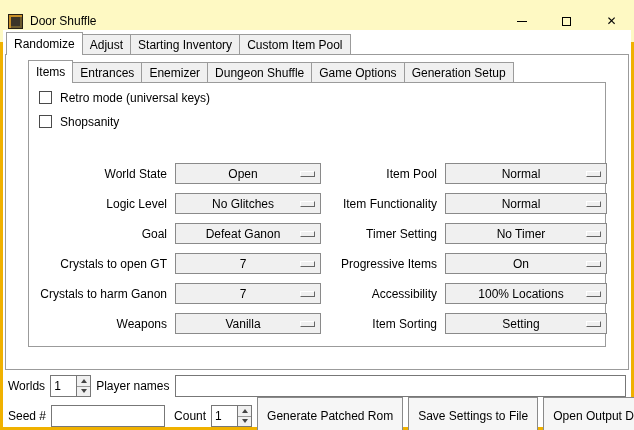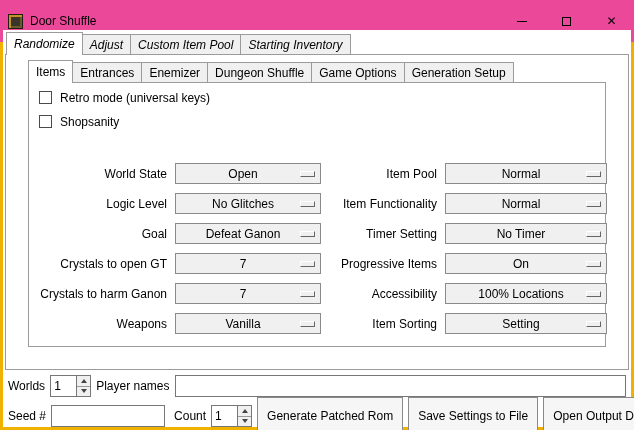--- a/index.html
+++ b/index.html
@@ -6,36 +6,36 @@
   html,body { width:634px; height:430px; }
   body {
     font-family:"Liberation Sans", sans-serif;
     background:#F0B100;
     position:relative;
     overflow:hidden;
     color:#000;
   }
 
   
-  .titlebar { height:42px; display:flex; align-items:center; padding-left:8px; background:#ec4899; }
+  .titlebar { height:42px; display:flex; align-items:center; padding-left:8px; background:#fef9c3; }
   .app-icon { width:15px; height:15px; background:#3b3428; border:1px solid #241f16;
               box-shadow: inset 2px 2px 0 #c89028, inset -2px -2px 0 #6b5a2e; }
   .wtitle { font-size:12px; margin-left:7px; }
   .winbtns { margin-left:auto; display:flex; height:100%; }
   .winbtn { width:45px; height:100%; display:flex; align-items:center; justify-content:center; cursor:default; }
   .min-glyph { width:10px; height:1px; background:#000; }
   .max-glyph { width:9px; height:9px; border:1px solid #000; }
   .close-glyph { font-size:12px; line-height:12px; }
 
   
   .content { position:absolute; left:3px; right:3px; top:30px; bottom:3px; background:#fff; }
 
   
   .tabbar { display:flex; align-items:flex-end; position:relative; z-index:2; }
-  .tabbar.outer { padding:2px 8px 0 3px;font-style:italic; }
+  .tabbar.outer { padding:2px 8px 0 3px; }
   .tabbar.inner { padding:0; }
   .tab { background:#F0F0F0; border:1px solid #9b9b9b; border-bottom:none;
          padding:0 7px; font-size:12px; height:20px; display:flex; align-items:center; cursor:default; }
   .tab + .tab { margin-left:-1px; }
   .tab.active { background:#fff; height:23px; margin-bottom:-1px; padding-bottom:1px; position:relative; z-index:3; }
   .pane { background:#fff; border:1px solid #9b9b9b; position:relative; z-index:1; }
   .outer-pane { margin:0 2px; height:316px; }
   .inner-wrap { padding:5px 22px 0; }
   .inner-pane { padding:8px 6px 12px; }
 
@@ -89,22 +89,22 @@
         <span class="close-glyph">✕</span>
       </div>
   </div>
 </div>
 
 <div class="content">
 
   <div class="tabbar outer">
     <div class="tab active">Randomize</div>
     <div class="tab">Adjust</div>
+    <div class="tab">Starting Inventory</div>
     <div class="tab">Custom Item Pool</div>
-    <div class="tab">Starting Inventory</div>
   </div>
 
   <div class="pane outer-pane">
     <div class="inner-wrap">
       <div class="tabbar inner">
         <div class="tab active">Items</div>
         <div class="tab">Entrances</div>
         <div class="tab">Enemizer</div>
         <div class="tab">Dungeon Shuffle</div>
         <div class="tab">Game Options</div>

